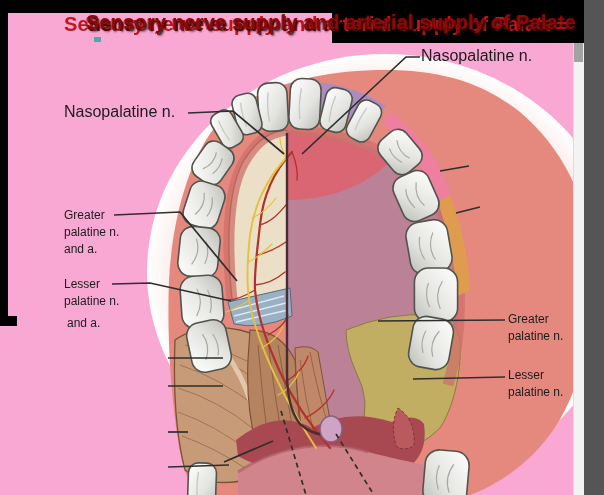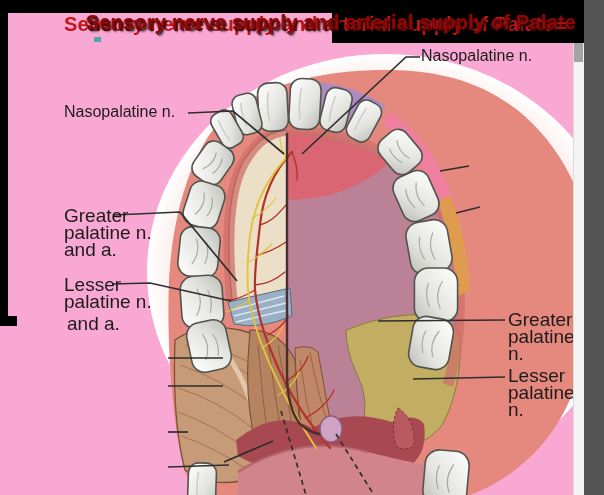--- a/index.html
+++ b/index.html
@@ -22,21 +22,21 @@
   .gum{fill:var(--gum-pink,#e5897f);}
   .bone{fill:var(--bone-cream,#ebdfc8);stroke:#6b4f39;stroke-width:1.4;}
   .naso-region{fill:var(--nasopalatine-region-red,#d96672);}
   .mauve{fill:var(--greater-palatine-region-mauve,#ba8197);}
   .olive{fill:var(--lesser-palatine-region-olive,#c2ae63);stroke:#8a7a40;stroke-width:1;}
   .artery{stroke:var(--artery-red,#b33228);fill:none;stroke-linecap:round;}
   .nerve{stroke:var(--nerve-yellow,#e3c33c);fill:none;stroke-linecap:round;}
   .muscle{fill:var(--muscle-tan,#c79a78);stroke:#7e5136;stroke-width:1.3;}
   .leader{stroke:#2e2e2e;stroke-width:1.7;fill:none;}
   
-  .lbl{position:absolute;color:var(--label-black,#1c1c1c);font-size:19px;line-height:17px;
+  .lbl{position:absolute;color:var(--label-black,#1c1c1c);font-size:12px;line-height:17px;
        white-space:pre-line;z-index:5;}
   .lbl.top-right{font-size:16px;}
   
   .sb-track{position:absolute;right:0;top:43px;width:10px;height:452px;background:#f3f3f3;
             border-left:1px solid #dcdcdc;z-index:8;}
   .sb-thumb{width:9px;height:19px;background:#a3a3a3;}
 </style>
 </head>
 <body>
 

